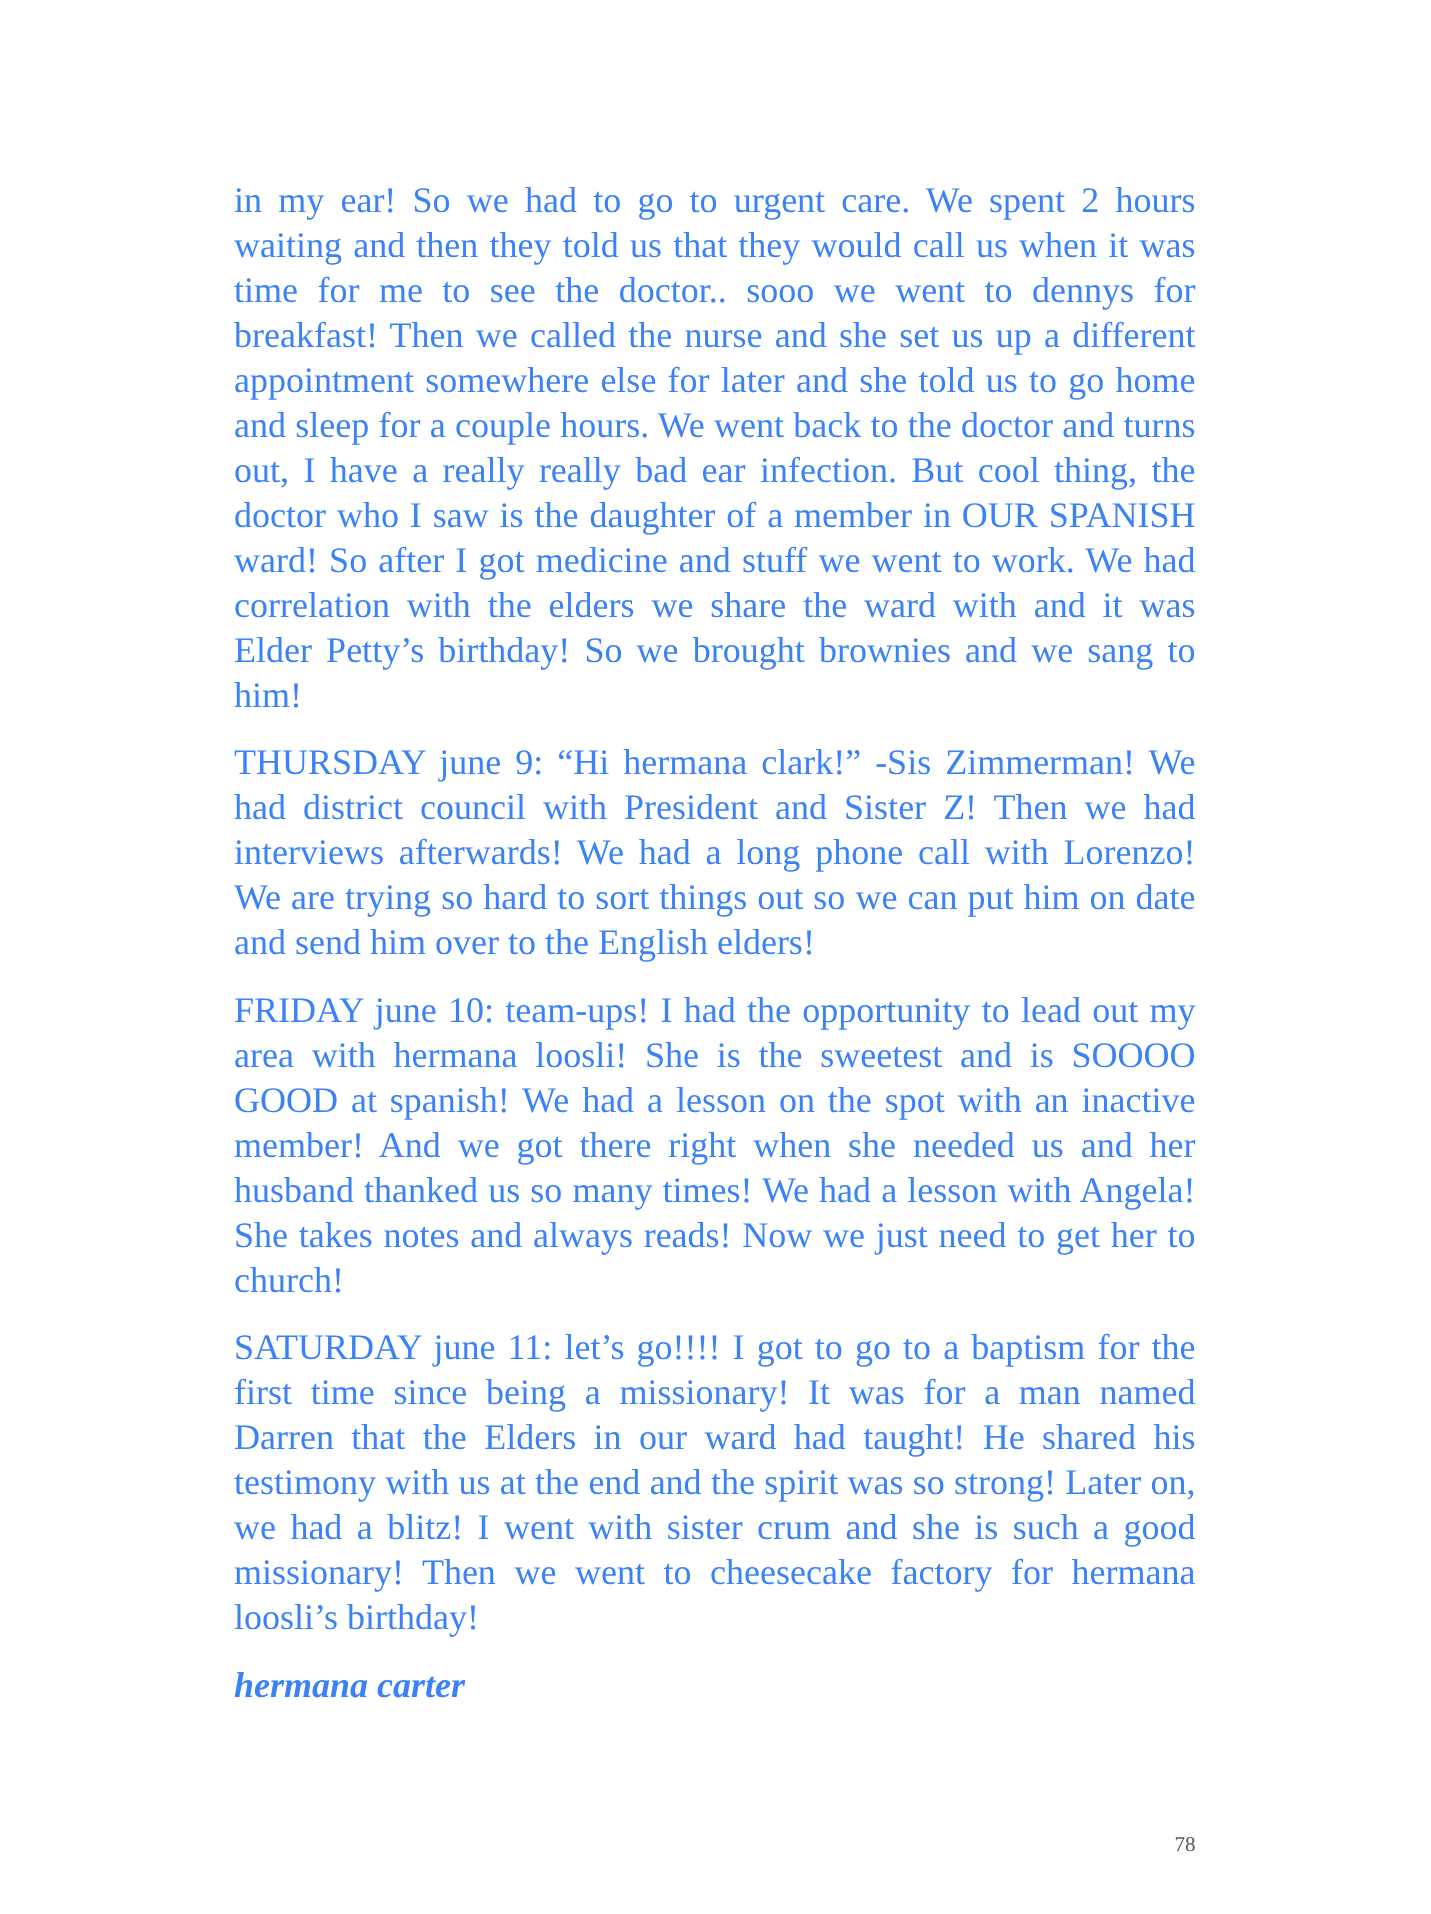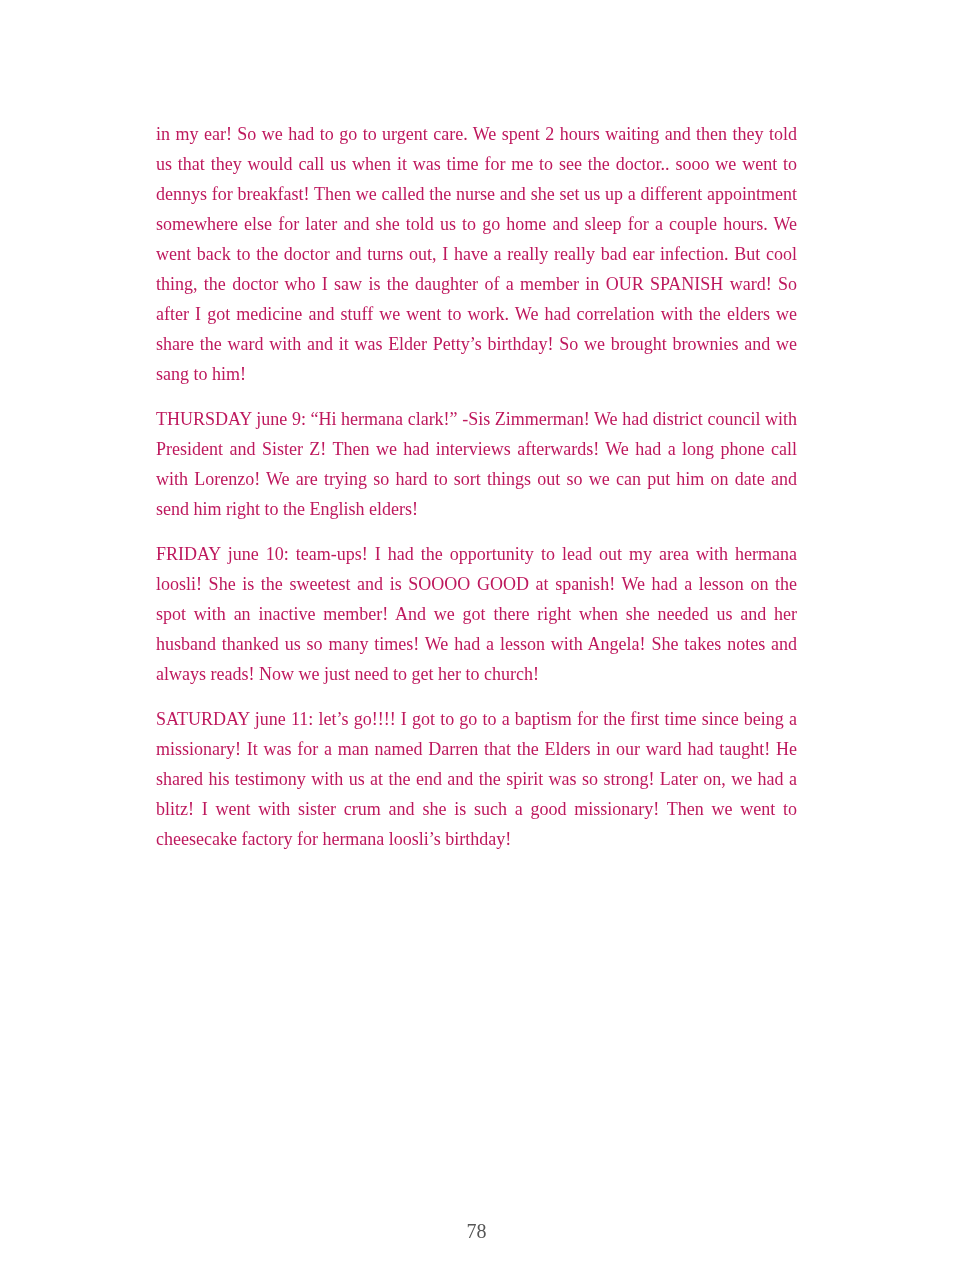--- a/index.html
+++ b/index.html
@@ -13,51 +13,52 @@
     height: 1276px;
     background: #ffffff;
     overflow: hidden;
   }
   .text-block {
     position: absolute;
     left: 156px;
     top: 119px;
     width: 641px;
     font-family: "Liberation Serif", "DejaVu Serif", serif;
-    font-size: 18px;
+    font-size: 24px;
     line-height: 30px;
-    color: #be185d;
+    color: #3b82f6;
   }
   .para {
     margin: 0 0 15px 0;
     text-align: justify;
     text-justify: inter-word;
   }
   .signature {
     margin: 0;
     font-weight: bold;
     font-style: italic;
     text-align: left;
   }
   .page-number {
     position: absolute;
     left: 156px;
     width: 641px;
     top: 1221px;
-    text-align: center;
+    text-align: right;
     font-family: "Liberation Serif", "DejaVu Serif", serif;
-    font-size: 20px;
+    font-size: 14px;
     line-height: 20px;
     color: #565656;
   }
 </style>
 </head>
 <body>
 
 <div class="page">
   <div class="text-block">
     <p class="para">in my ear! So we had to go to urgent care. We spent 2 hours waiting and then they told us that they would call us when it was time for me to see the doctor.. sooo we went to dennys for breakfast! Then we called the nurse and she set us up a different appointment somewhere else for later and she told us to go home and sleep for a couple hours. We went back to the doctor and turns out, I have a really really bad ear infection. But cool thing, the doctor who I saw is the daughter of a member in OUR SPANISH ward! So after I got medicine and stuff we went to work. We had correlation with the elders we share the ward with and it was Elder Petty’s birthday! So we brought brownies and we sang to him!</p>
-    <p class="para">THURSDAY june 9: “Hi hermana clark!” -Sis Zimmerman! We had district council with President and Sister Z! Then we had interviews afterwards! We had a long phone call with Lorenzo! We are trying so hard to sort things out so we can put him on date and send him right to the English elders!</p>
+    <p class="para">THURSDAY june 9: “Hi hermana clark!” -Sis Zimmerman! We had district council with President and Sister Z! Then we had interviews afterwards! We had a long phone call with Lorenzo! We are trying so hard to sort things out so we can put him on date and send him over to the English elders!</p>
     <p class="para">FRIDAY june 10: team-ups! I had the opportunity to lead out my area with hermana loosli! She is the sweetest and is SOOOO GOOD at spanish! We had a lesson on the spot with an inactive member! And we got there right when she needed us and her husband thanked us so many times! We had a lesson with Angela! She takes notes and always reads! Now we just need to get her to church!</p>
     <p class="para">SATURDAY june 11: let’s go!!!! I got to go to a baptism for the first time since being a missionary! It was for a man named Darren that the Elders in our ward had taught! He shared his testimony with us at the end and the spirit was so strong! Later on, we had a blitz! I went with sister crum and she is such a good missionary! Then we went to cheesecake factory for hermana loosli’s birthday!</p>
+    <p class="signature">hermana carter</p>
   </div>
   <div class="page-number">78</div>
 </div>
 
 </body></html>

